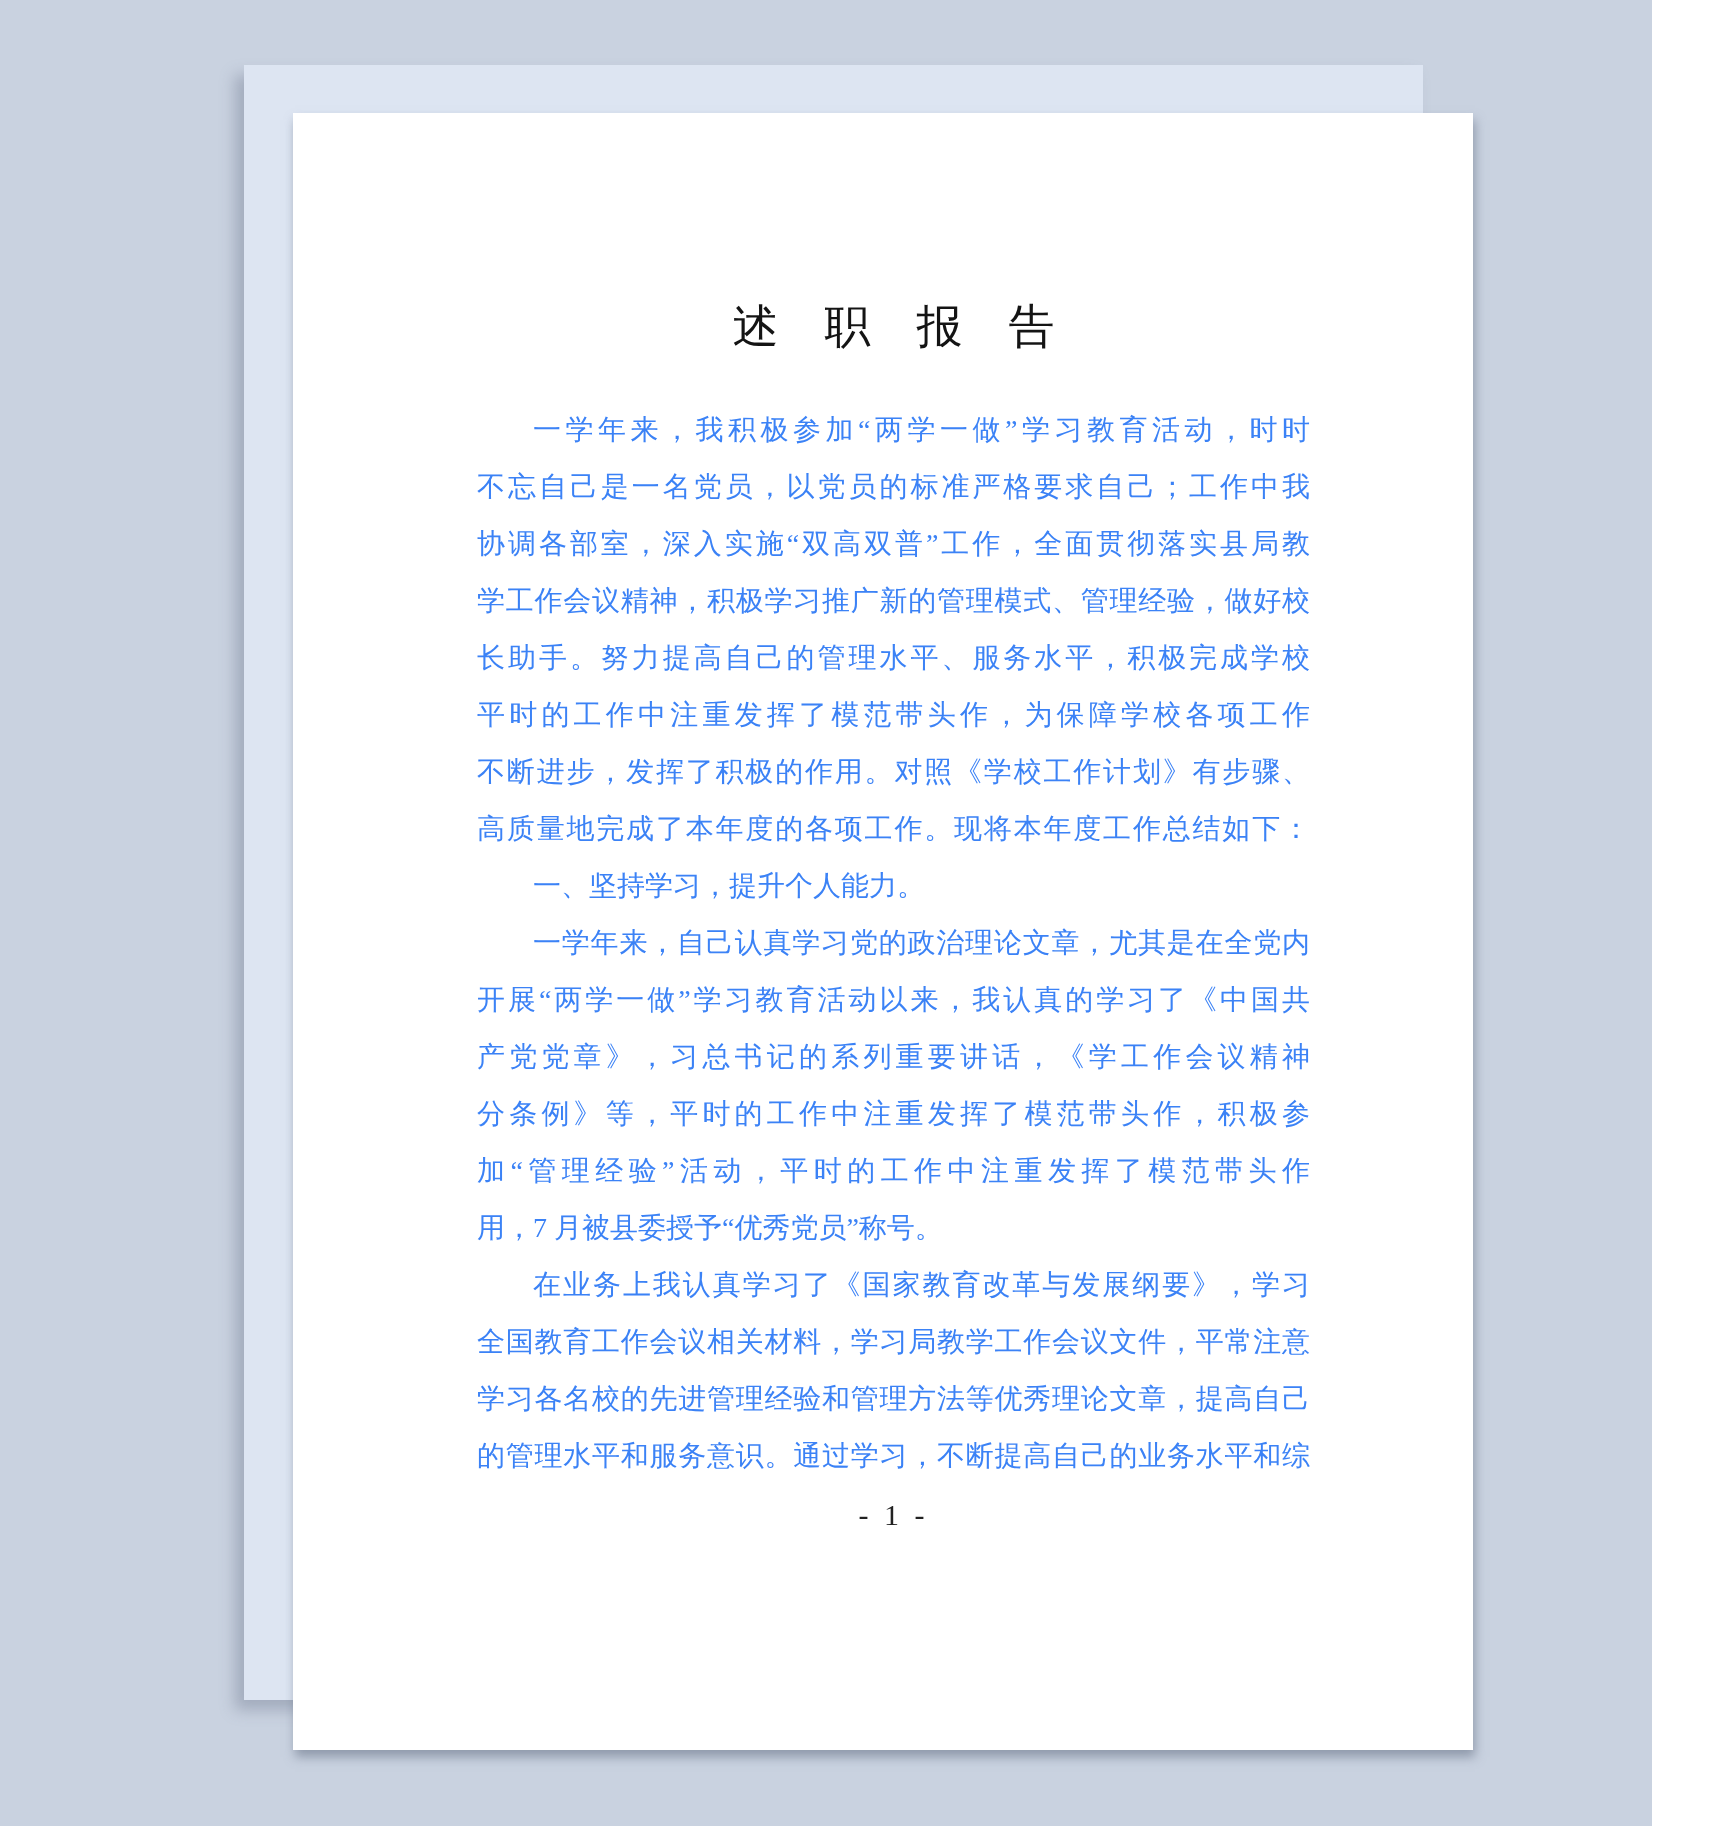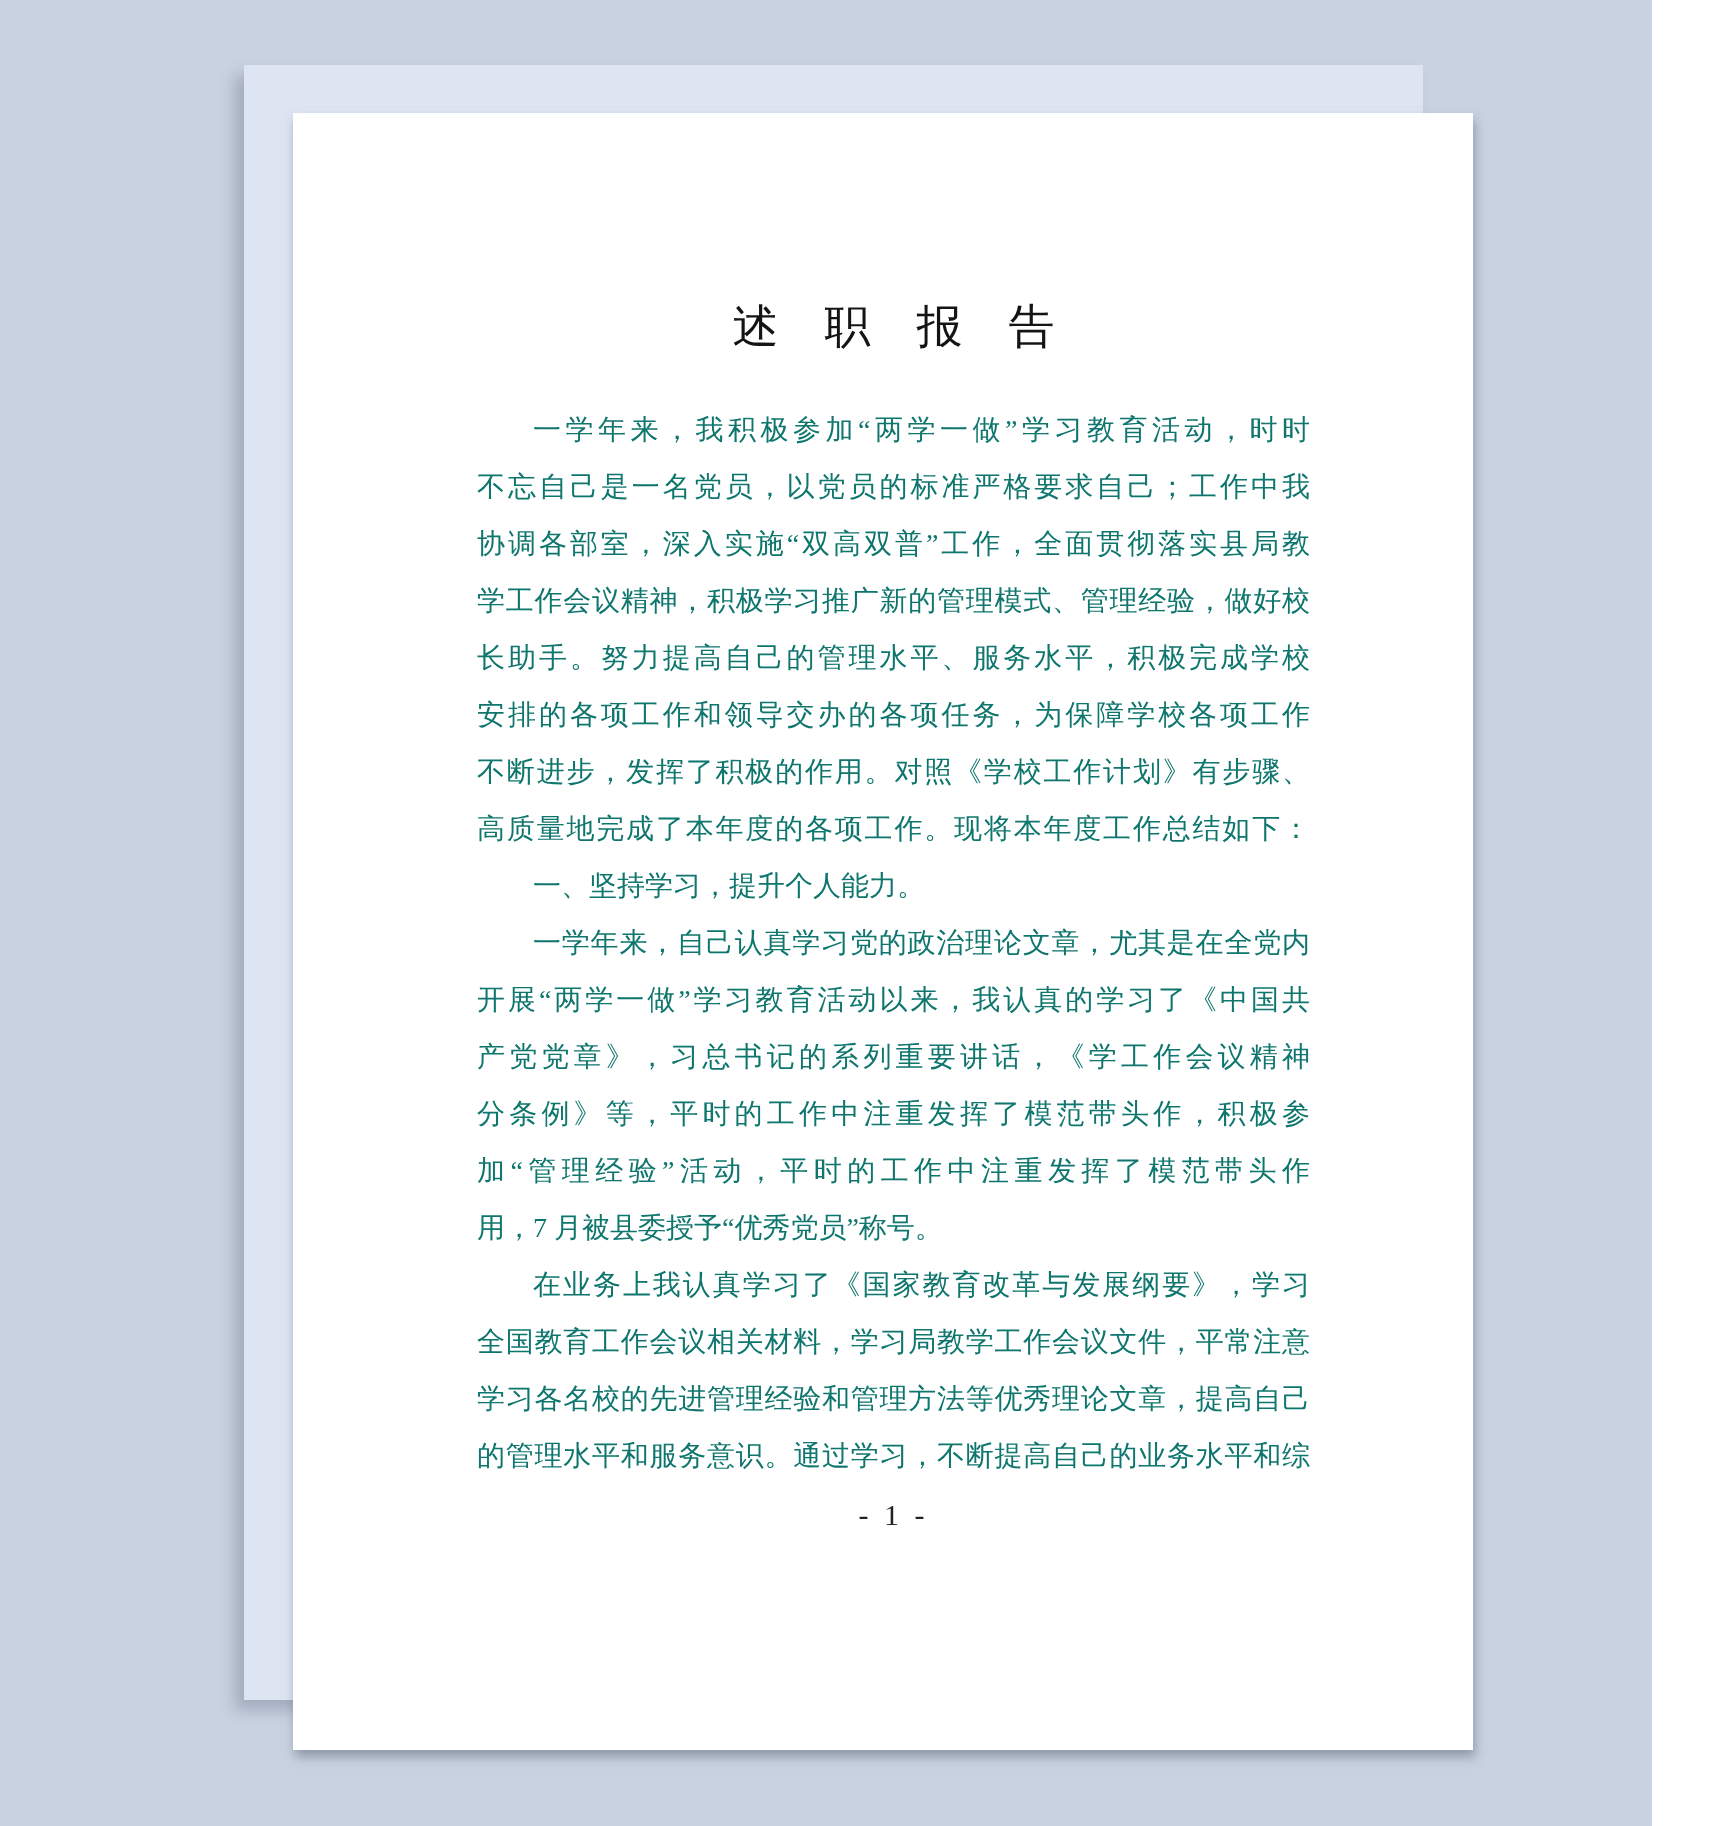--- a/index.html
+++ b/index.html
@@ -51,21 +51,21 @@
   }
   .doc-body {
     position: absolute;
     top: 288px;
     left: 184px;
     width: 833px;
   }
   .line {
     font-size: 28px;
     line-height: 57px;
-    color: #0f766e;
+    color: #3b82f6;
     text-align: left;
   }
   .line.fill {
     text-align: justify;
     text-align-last: justify;
     text-justify: inter-character;
   }
   .line.indent {
     text-indent: 2em;
   }
@@ -86,21 +86,21 @@
   <div class="sheet-front">
     <h1 class="doc-title">述职报告</h1>
     <div class="doc-body">
 
       <div>
           <div class="line indent fill">一学年来，我积极参加“两学一做”学习教育活动，时时</div>
           <div class="line fill">不忘自己是一名党员，以党员的标准严格要求自己；工作中我</div>
           <div class="line fill">协调各部室，深入实施“双高双普”工作，全面贯彻落实县局教</div>
           <div class="line fill">学工作会议精神，积极学习推广新的管理模式、管理经验，做好校</div>
           <div class="line fill">长助手。努力提高自己的管理水平、服务水平，积极完成学校</div>
-          <div class="line fill">安排的各项工作和领导交办的各项任务，为保障学校各项工作</div>
+          <div class="line fill">平时的工作中注重发挥了模范带头作，为保障学校各项工作</div>
           <div class="line fill">不断进步，发挥了积极的作用。对照《学校工作计划》有步骤、</div>
           <div class="line fill">高质量地完成了本年度的各项工作。现将本年度工作总结如下：</div>
           <div class="line indent">一、坚持学习，提升个人能力。</div>
           <div class="line indent fill">一学年来，自己认真学习党的政治理论文章，尤其是在全党内</div>
           <div class="line fill">开展“两学一做”学习教育活动以来，我认真的学习了《中国共</div>
           <div class="line fill">产党党章》，习总书记的系列重要讲话，《学工作会议精神</div>
           <div class="line fill">分条例》等，平时的工作中注重发挥了模范带头作，积极参</div>
           <div class="line fill">加“管理经验”活动，平时的工作中注重发挥了模范带头作</div>
           <div class="line">用，7 月被县委授予“优秀党员”称号。</div>
           <div class="line indent fill">在业务上我认真学习了《国家教育改革与发展纲要》，学习</div>

